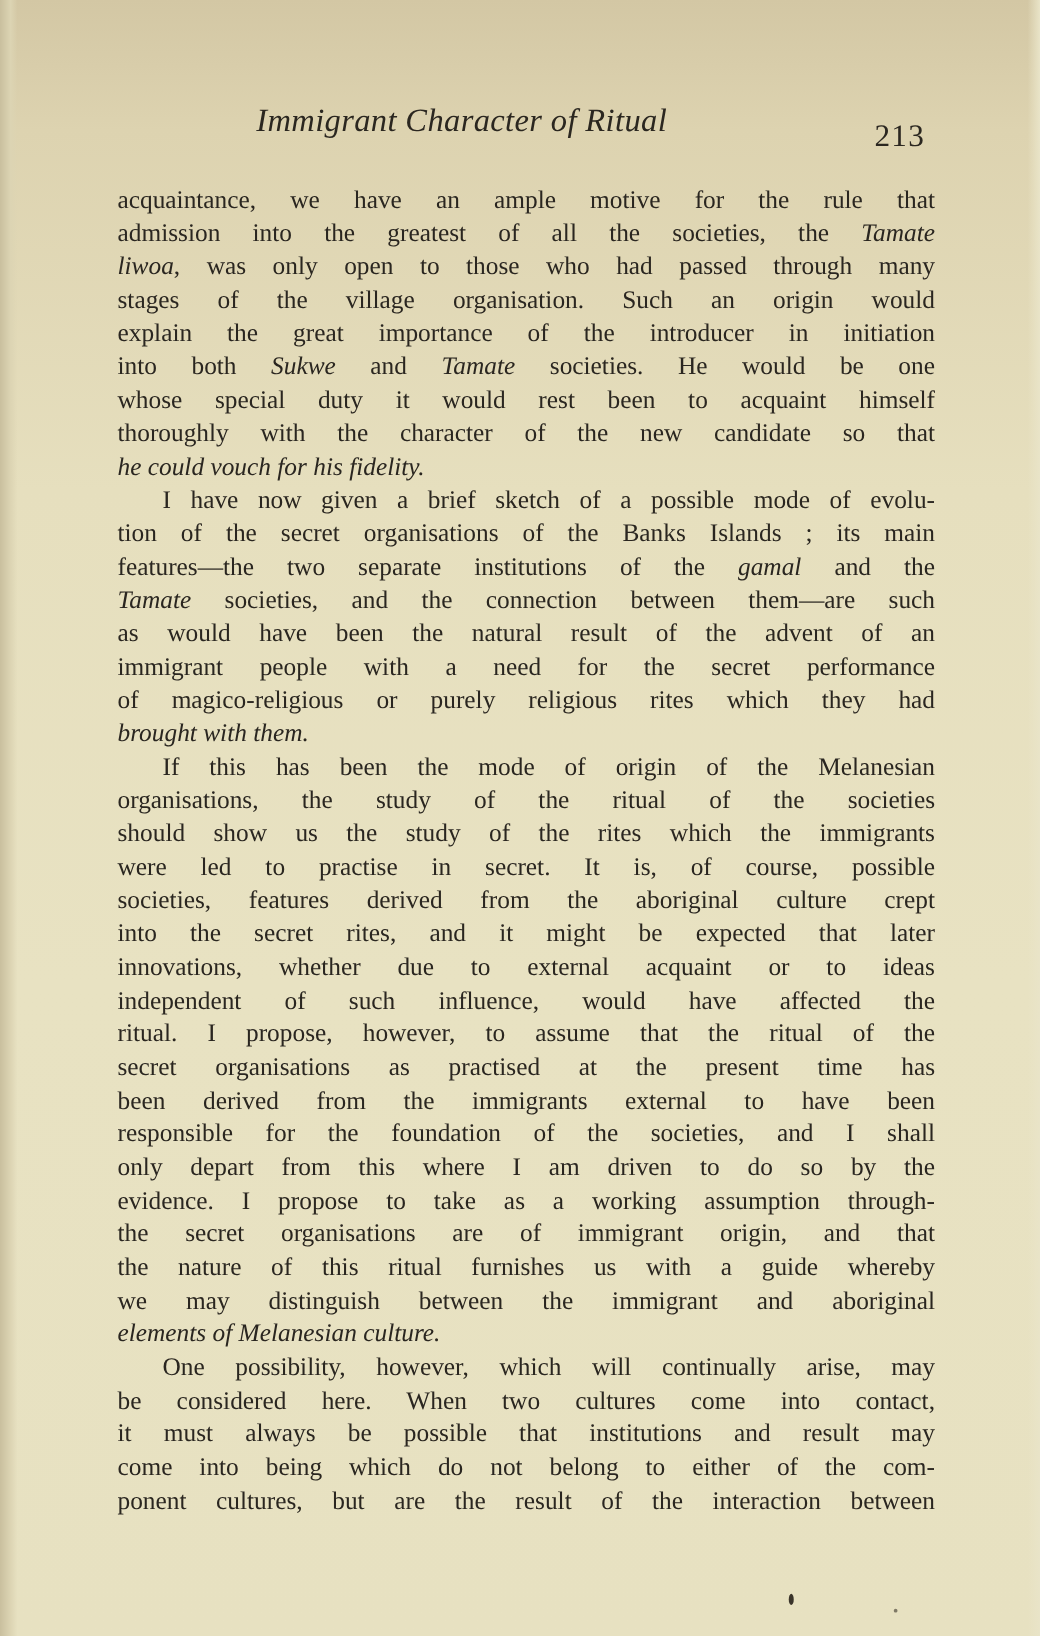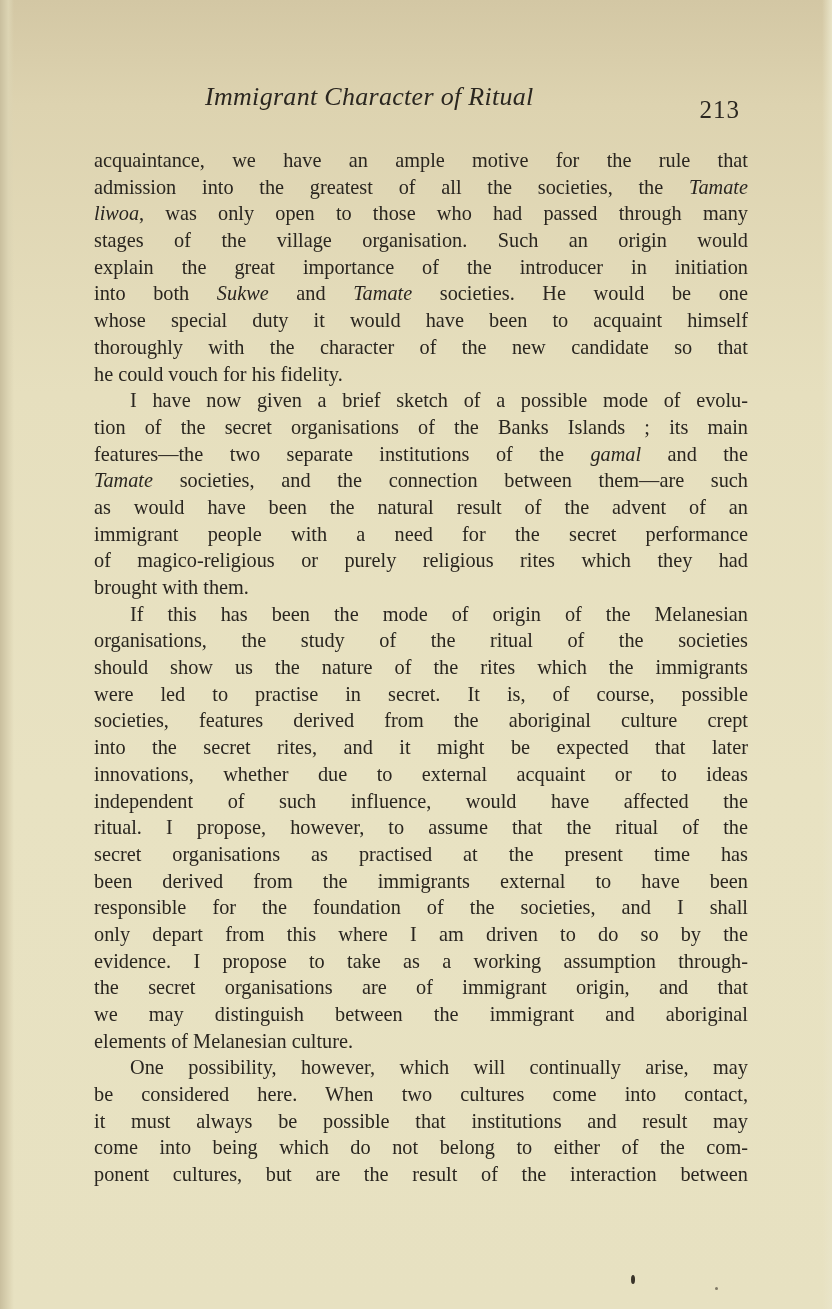--- a/index.html
+++ b/index.html
@@ -36,21 +36,21 @@
       height: 26.7px; line-height: 26.7px;
       font-size: 20.3px;
       text-align: justify; text-align-last: justify;
       white-space: nowrap; overflow: visible;
       display: block;
     }
     .line.last { text-align-last: left; }
     .line.indent { padding-left: 36px; }
     .line .it { font-style: italic; }
     .line-inner { display: block; text-align: justify; text-align-last: justify; white-space: normal; }
-    .line.last .line-inner { text-align-last: left; }
+    .line.last .line-inner { text-align-last: left; font-style: italic; }
     .speck { position: absolute; background: #3a342a; border-radius: 50%; }
     .speck-1 { left: 631px; top: 1275px; width: 4px; height: 9px; }
     .speck-2 { left: 715px; top: 1287px; width: 3px; height: 3px; opacity: 0.6; }
   </style>
 </head>
 <body>
 
 <div class="page-edge-left"></div>
 <div class="page-edge-right"></div>
 
@@ -72,21 +72,21 @@
     <div class="line">
       <span class="line-inner"><span class="">stages of the village organisation.  Such an origin would</span></span>
     </div>
     <div class="line">
       <span class="line-inner"><span class="">explain the great importance of the introducer in initiation</span></span>
     </div>
     <div class="line">
       <span class="line-inner"><span class="">into both </span><span class="it">Sukwe</span><span class=""> and </span><span class="it">Tamate</span><span class=""> societies.  He would be one</span></span>
     </div>
     <div class="line">
-      <span class="line-inner"><span class="">whose special duty it would have been to acquaint himself</span></span>
+      <span class="line-inner"><span class="">whose special duty it would rest been to acquaint himself</span></span>
     </div>
     <div class="line">
       <span class="line-inner"><span class="">thoroughly with the character of the new candidate so that</span></span>
     </div>
     <div class="line last">
       <span class="line-inner"><span class="">he could vouch for his fidelity.</span></span>
     </div>
     <div class="line indent">
       <span class="line-inner"><span class="">I have now given a brief sketch of a possible mode of evolu-</span></span>
     </div>
@@ -111,21 +111,21 @@
     <div class="line last">
       <span class="line-inner"><span class="">brought with them.</span></span>
     </div>
     <div class="line indent">
       <span class="line-inner"><span class="">If this has been the mode of origin of the Melanesian</span></span>
     </div>
     <div class="line">
       <span class="line-inner"><span class="">organisations, the study of the ritual of the societies</span></span>
     </div>
     <div class="line">
-      <span class="line-inner"><span class="">should show us the nature of the rites which the immigrants</span></span>
+      <span class="line-inner"><span class="">should show us the study of the rites which the immigrants</span></span>
     </div>
     <div class="line">
       <span class="line-inner"><span class="">were led to practise in secret.  It is, of course, possible</span></span>
     </div>
     <div class="line">
       <span class="line-inner"><span class="">societies, features derived from the aboriginal culture crept</span></span>
     </div>
     <div class="line">
       <span class="line-inner"><span class="">into the secret rites, and it might be expected that later</span></span>
     </div>
@@ -150,20 +150,23 @@
     <div class="line">
       <span class="line-inner"><span class="">only depart from this where I am driven to do so by the</span></span>
     </div>
     <div class="line">
       <span class="line-inner"><span class="">evidence.  I propose to take as a working assumption through-</span></span>
     </div>
     <div class="line">
       <span class="line-inner"><span class="">the secret organisations are of immigrant origin, and that</span></span>
     </div>
     <div class="line">
+      <span class="line-inner"><span class="">the nature of this ritual furnishes us with a guide whereby</span></span>
+    </div>
+    <div class="line">
       <span class="line-inner"><span class="">we may distinguish between the immigrant and aboriginal</span></span>
     </div>
     <div class="line last">
       <span class="line-inner"><span class="">elements of Melanesian culture.</span></span>
     </div>
     <div class="line indent">
       <span class="line-inner"><span class="">One possibility, however, which will continually arise, may</span></span>
     </div>
     <div class="line">
       <span class="line-inner"><span class="">be considered here.  When two cultures come into contact,</span></span>

